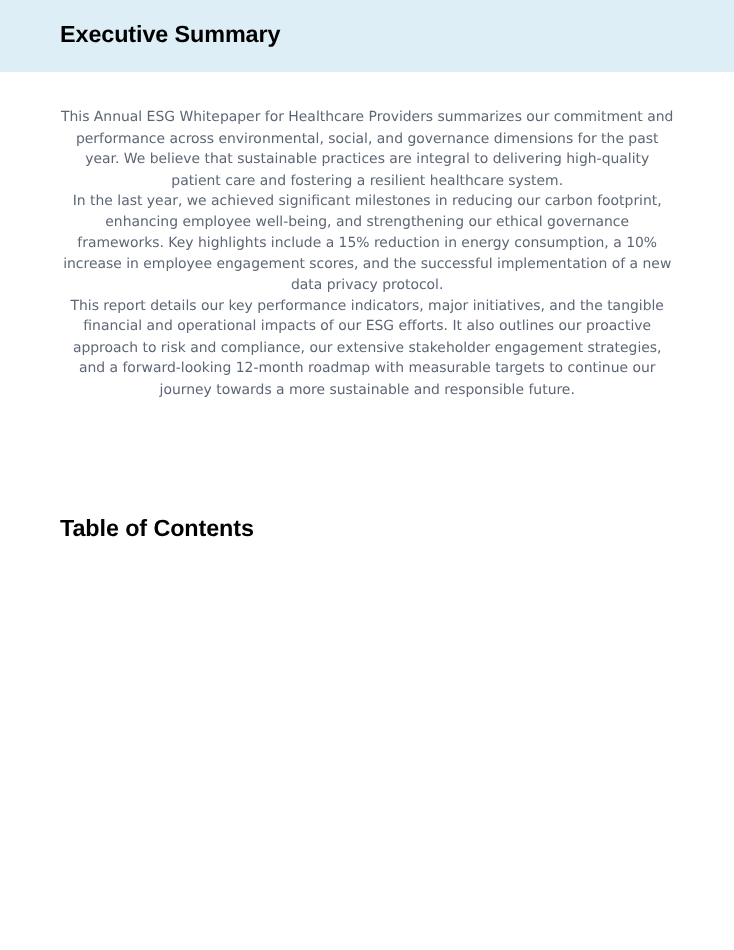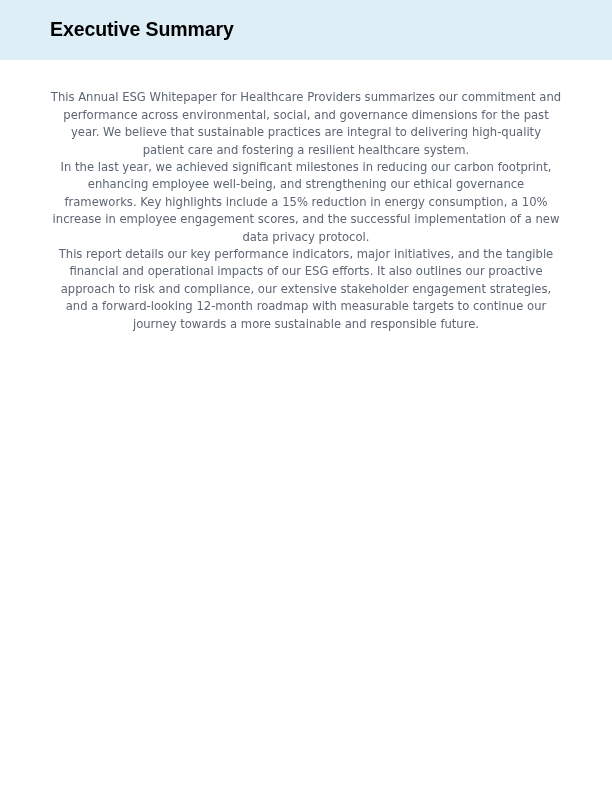--- a/index.html
+++ b/index.html
@@ -91,18 +91,19 @@
 
   <div class="body-block">
     <p class="body-paragraph">This Annual ESG Whitepaper for Healthcare Providers summarizes our commitment and performance across environmental, social, and governance dimensions for the past year. We believe that sustainable practices are integral to delivering high-quality patient care and fostering a resilient healthcare system.</p>
     <p class="body-paragraph">In the last year, we achieved significant milestones in reducing our carbon footprint, enhancing employee well-being, and strengthening our ethical governance frameworks. Key highlights include a 15% reduction in energy consumption, a 10% increase in employee engagement scores, and the successful implementation of a new data privacy protocol.</p>
     <p class="body-paragraph">This report details our key performance indicators, major initiatives, and the tangible financial and operational impacts of our ESG efforts. It also outlines our proactive approach to risk and compliance, our extensive stakeholder engagement strategies, and a forward-looking 12-month roadmap with measurable targets to continue our journey towards a more sustainable and responsible future.</p>
   </div>
 
   <div class="gap-between-sections"></div>
 
   <div class="section-plain">
+    <h1 class="section-title">Table of Contents</h1>
 
     <div class="gap-title-to-body"></div>
 
   </div>
 
 </div>
 
 </body></html>

